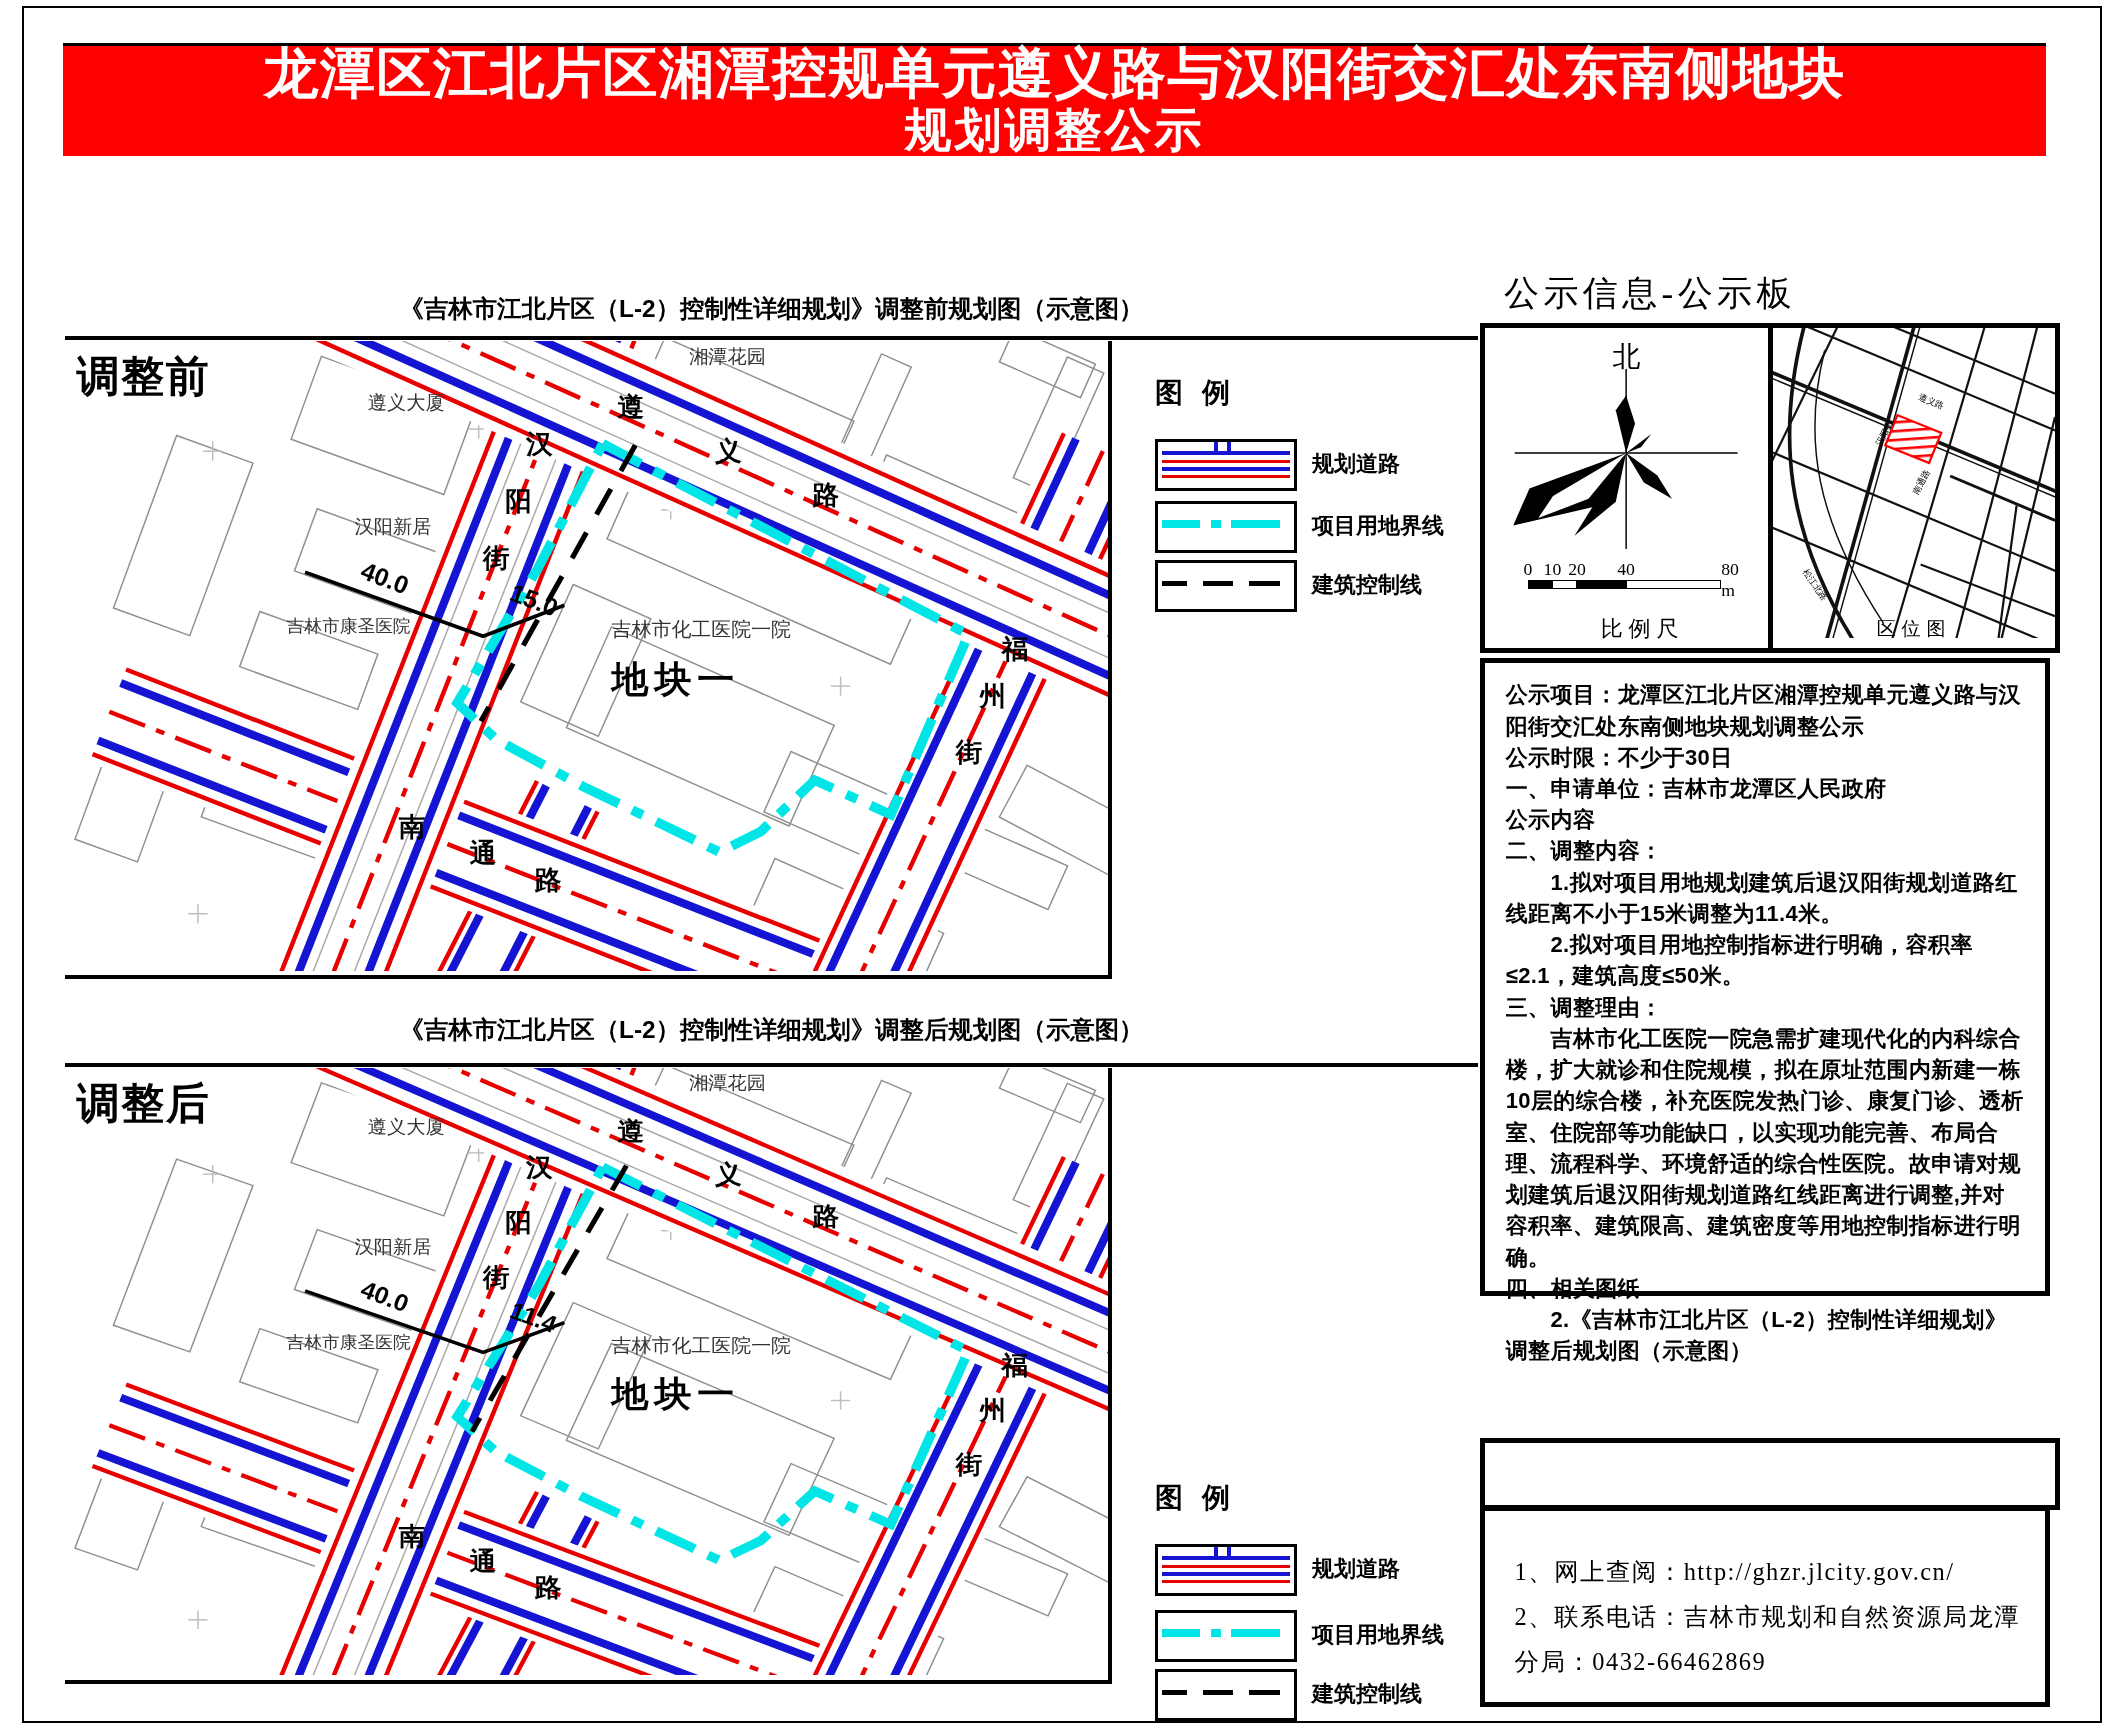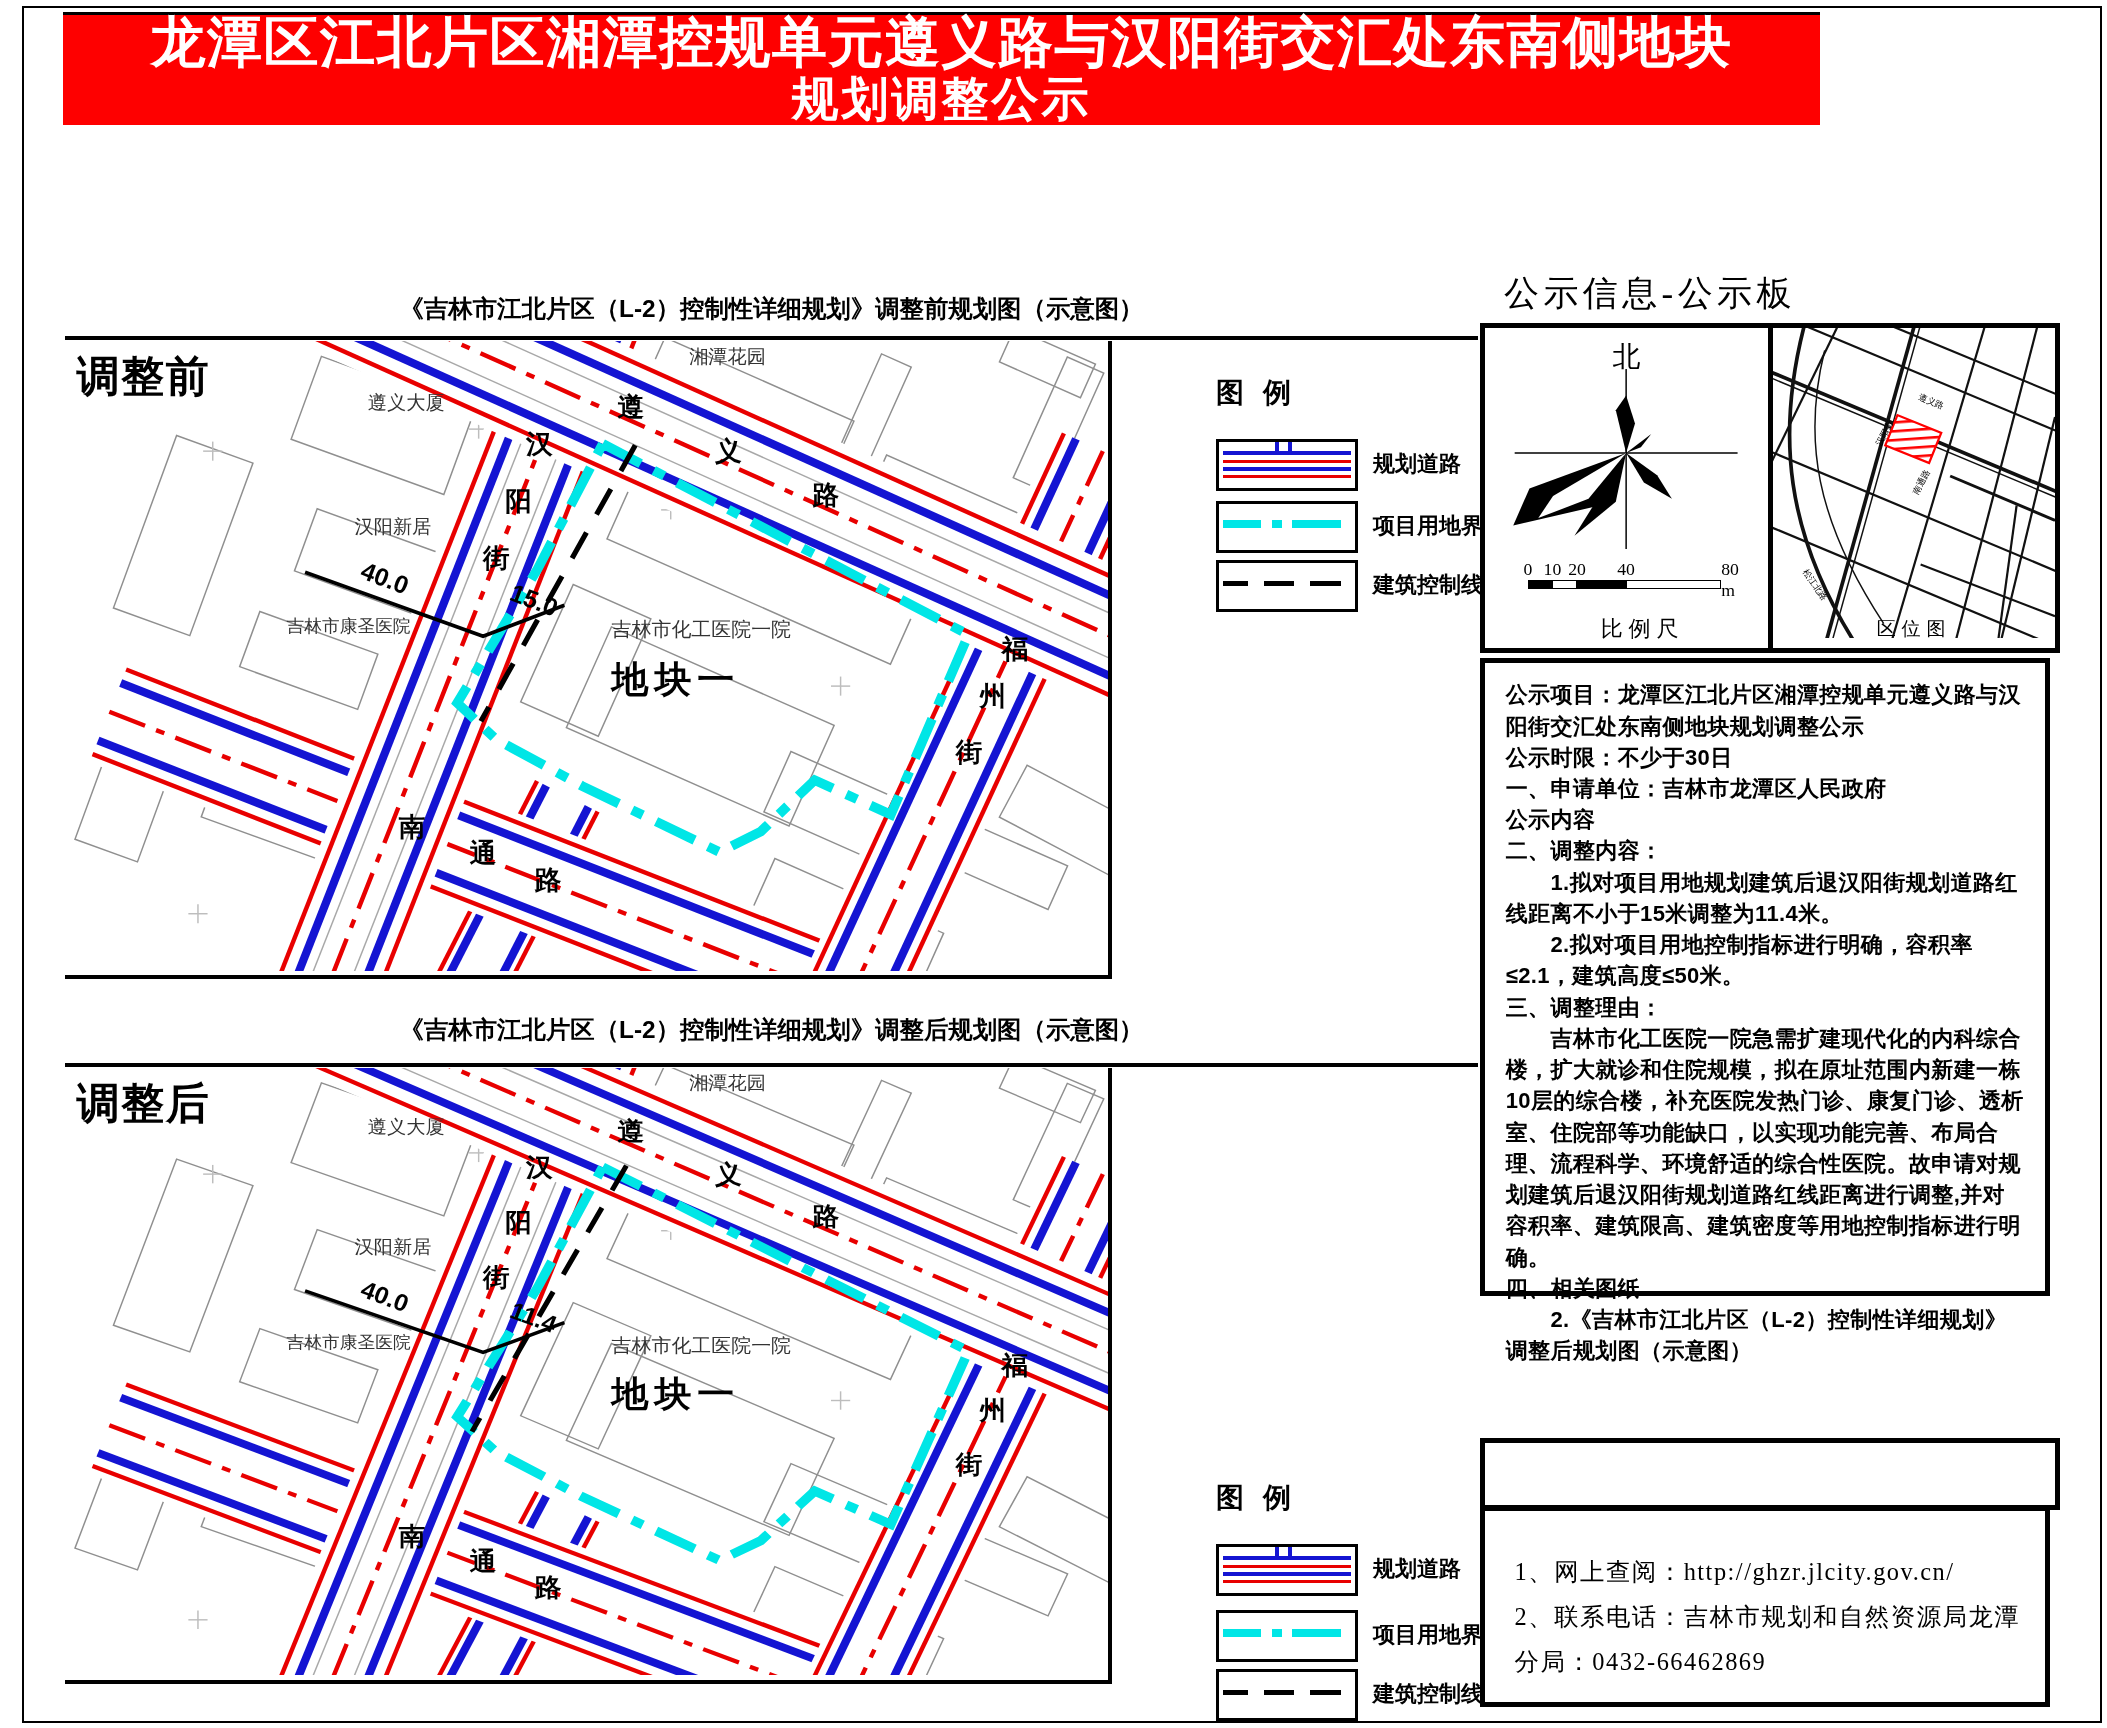--- a/index.html
+++ b/index.html
@@ -1,33 +1,33 @@
 <!DOCTYPE html>
 <html style="font-size:11.8px"><head>
 <meta charset="utf-8">
 <style>
   html,body{margin:0;padding:0;background:#fff;}
   #page{position:relative;width:2108px;height:1728px;background:#fff;overflow:hidden;
         font-family:"Liberation Sans",sans-serif;color:#000;}
   .abs{position:absolute;}
   #outer-border{left:22px;top:5.9px;width:2076px;height:1713px;border:2.2px solid #000;}
   
-  #banner{left:63px;top:12px;width:1757px;height:110px;background:#fe0000;border-top:3.7px solid #000;
+  #banner{left:63px;top:43px;width:1983px;height:110px;background:#fe0000;border-top:3.7px solid #000;
           display:flex;flex-direction:column;align-items:center;justify-content:center;}
   #banner .l1{font-size:55px;font-weight:bold;color:#fff;letter-spacing:1.5px;line-height:1.05;}
   #banner .l2{font-size:47px;font-weight:bold;color:#fff;letter-spacing:3px;line-height:1.15;}
   
   .ptitle{left:65px;width:1413px;text-align:center;font-size:24.4px;font-weight:bold;}
   .hline{left:65px;height:4.4px;background:#000;}
   
   .map-box{left:65px;width:1043px;background:#fff;border-right:4.4px solid #000;}
   .map-box svg{position:absolute;left:0;top:0;}
   .corner-label{position:absolute;left:11.8px;top:7.4px;font-size:43px;font-weight:bold;letter-spacing:1.5px;}
   
-  .legend{left:1167px;width:365px;padding-left:8px;}
+  .legend{left:1106px;width:365px;padding-left:8px;}
   .legend .ltitle{position:absolute;left:49px;font-size:28px;font-weight:bold;letter-spacing:19px;}
   .legend .item{position:absolute;left:49px;width:310px;height:47px;}
   .legend .swatch{position:absolute;left:0;top:0;width:136px;height:46px;border:3px solid #000;background:#fff;overflow:hidden;}
   .legend .ilabel{position:absolute;left:157px;top:10.3px;font-size:22px;font-weight:bold;white-space:nowrap;}
   .sw-line{position:absolute;left:4.4px;right:4.4px;}
   
   #info-title{left:1504px;top:270px;width:547px;font-size:35px;font-family:"Liberation Serif",serif;letter-spacing:4.4px;}
   .ibox{left:1480px;width:570px;border:5.2px solid #000;background:#fff;}
   #boxA{top:323px;height:320px;display:flex;}
   #compass-pane{position:relative;width:283px;height:100%;border-right:5.2px solid #000;}

